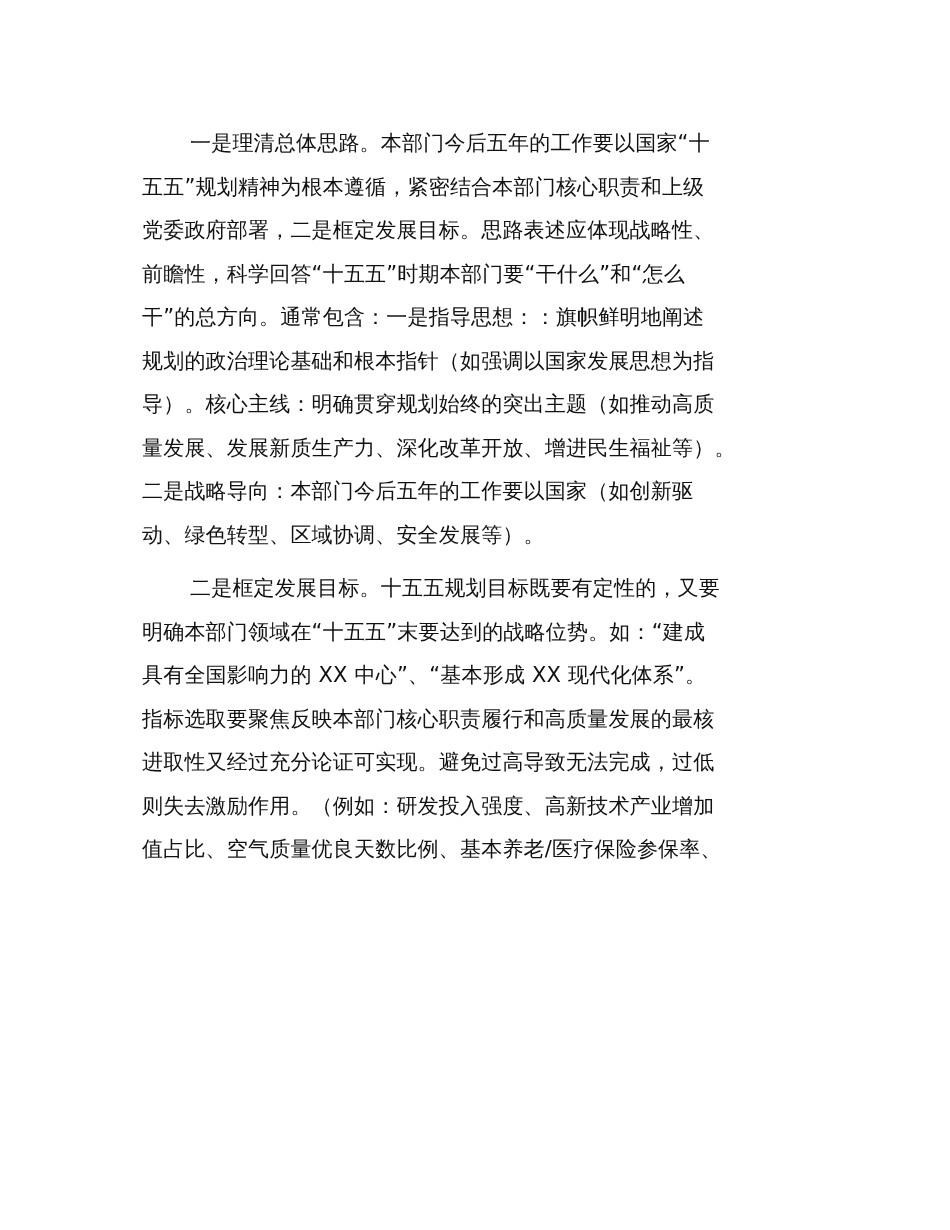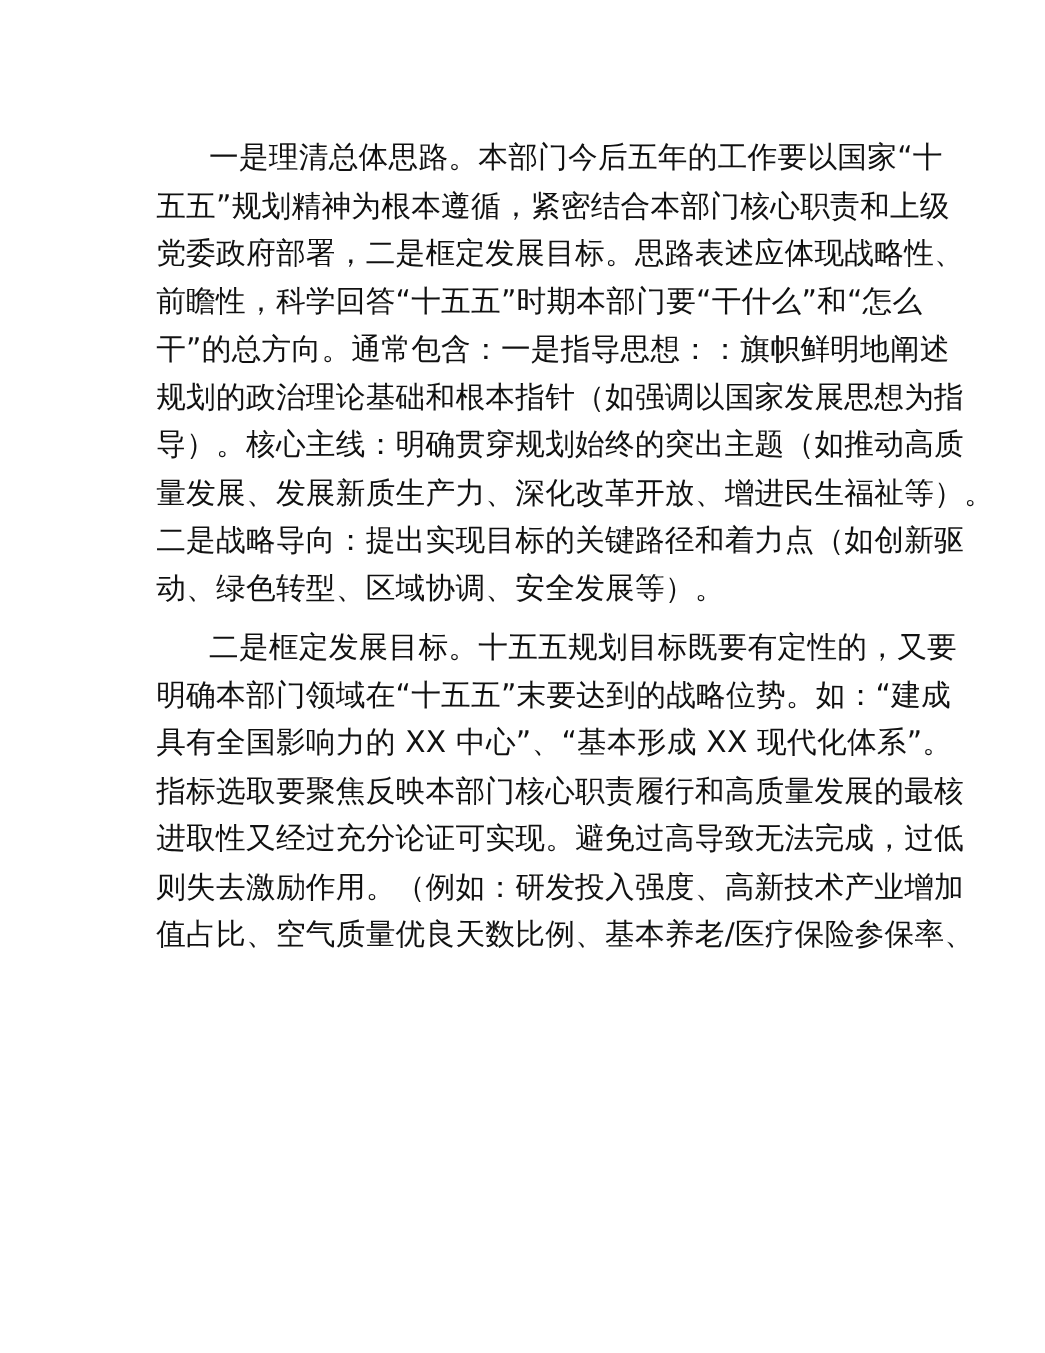--- a/index.html
+++ b/index.html
@@ -30,21 +30,21 @@
       width: 690px;
     }
     .paragraph {
       margin: 0;
       padding: 0;
     }
     .line {
       display: block;
       height: 43.5px;
       line-height: 43.5px;
-      font-size: 27px;
+      font-size: 21px;
       white-space: nowrap;
       letter-spacing: 0.2px;
     }
     .line.first {
       padding-left: 48px;
     }
     .gap {
       height: 10px;
     }
   </style>
@@ -56,21 +56,21 @@
 
     <div class="paragraph">
       <span class="line first">一是理清总体思路。本部门今后五年的工作要以国家“十</span>
       <span class="line">五五”规划精神为根本遵循，紧密结合本部门核心职责和上级</span>
       <span class="line">党委政府部署，二是框定发展目标。思路表述应体现战略性、</span>
       <span class="line">前瞻性，科学回答“十五五”时期本部门要“干什么”和“怎么</span>
       <span class="line">干”的总方向。通常包含：一是指导思想：：旗帜鲜明地阐述</span>
       <span class="line">规划的政治理论基础和根本指针（如强调以国家发展思想为指</span>
       <span class="line">导）。核心主线：明确贯穿规划始终的突出主题（如推动高质</span>
       <span class="line">量发展、发展新质生产力、深化改革开放、增进民生福祉等）。</span>
-      <span class="line">二是战略导向：提出实现目标的关键路径和着力点（如创新驱</span>
+      <span class="line">二是战略导向：本部门今后五年的工作要以国家（如创新驱</span>
       <span class="line">动、绿色转型、区域协调、安全发展等）。</span>
     </div>
 
     <div class="gap"></div>
 
     <div class="paragraph">
       <span class="line first">二是框定发展目标。十五五规划目标既要有定性的，又要</span>
       <span class="line">明确本部门领域在“十五五”末要达到的战略位势。如：“建成</span>
       <span class="line">具有全国影响力的 XX 中心”、“基本形成 XX 现代化体系”。</span>
       <span class="line">指标选取要聚焦反映本部门核心职责履行和高质量发展的最核</span>

